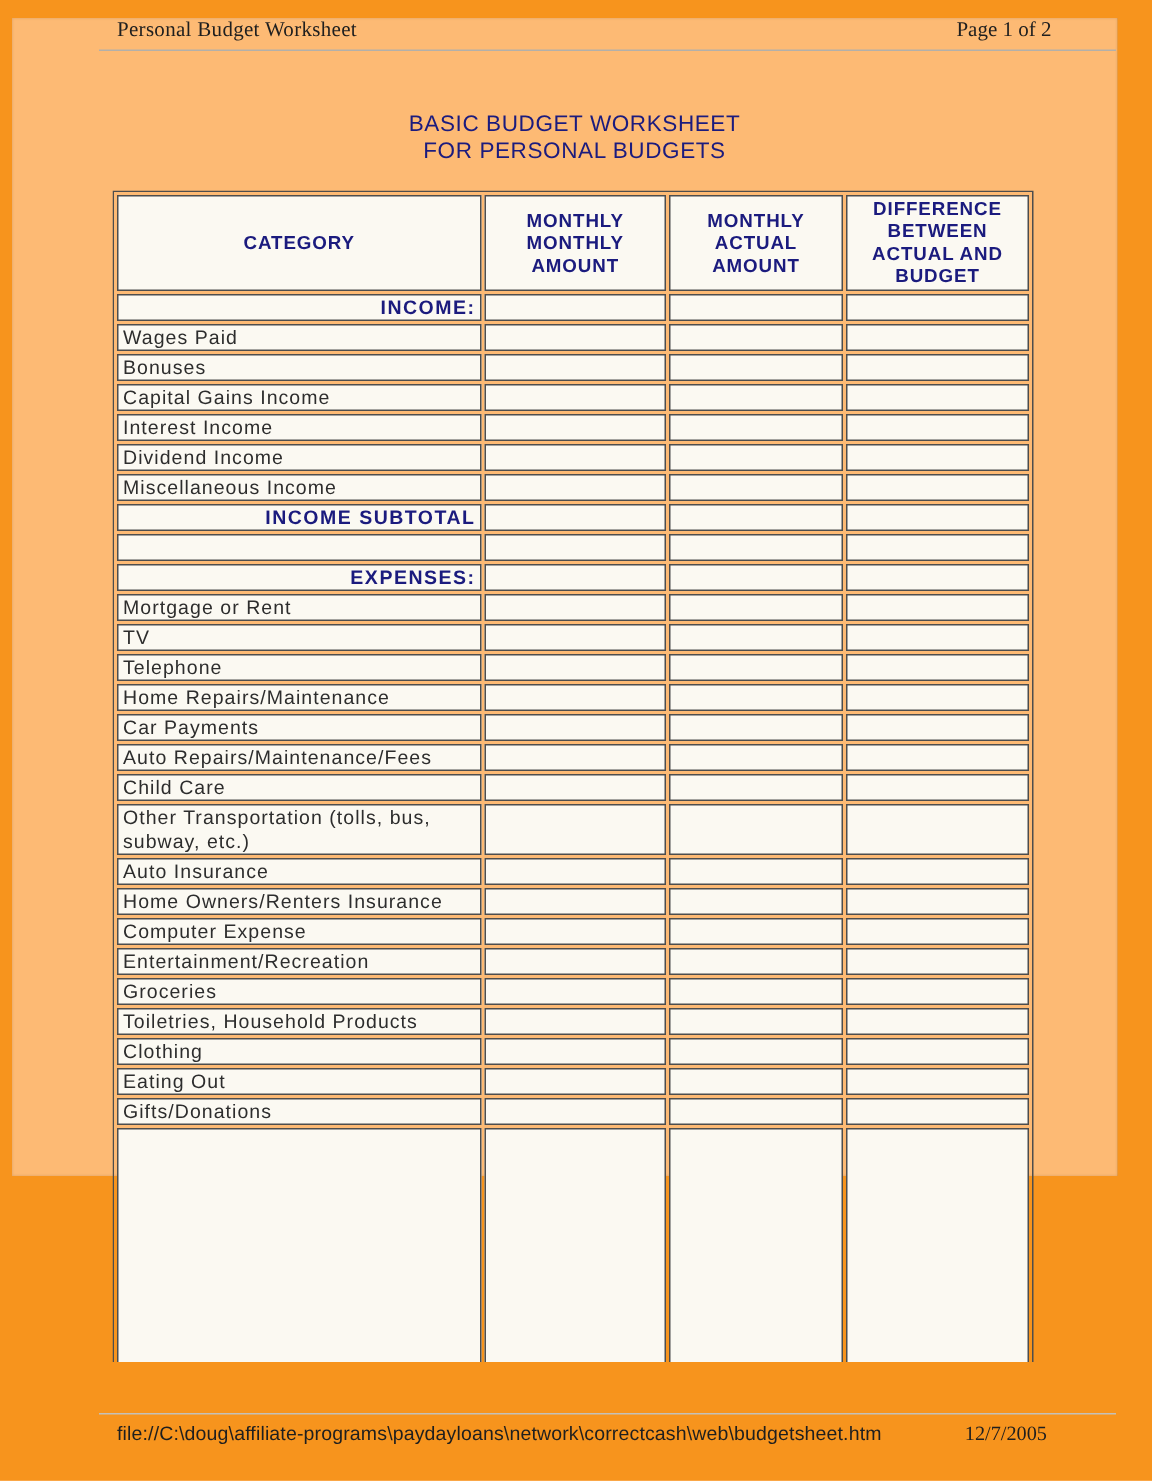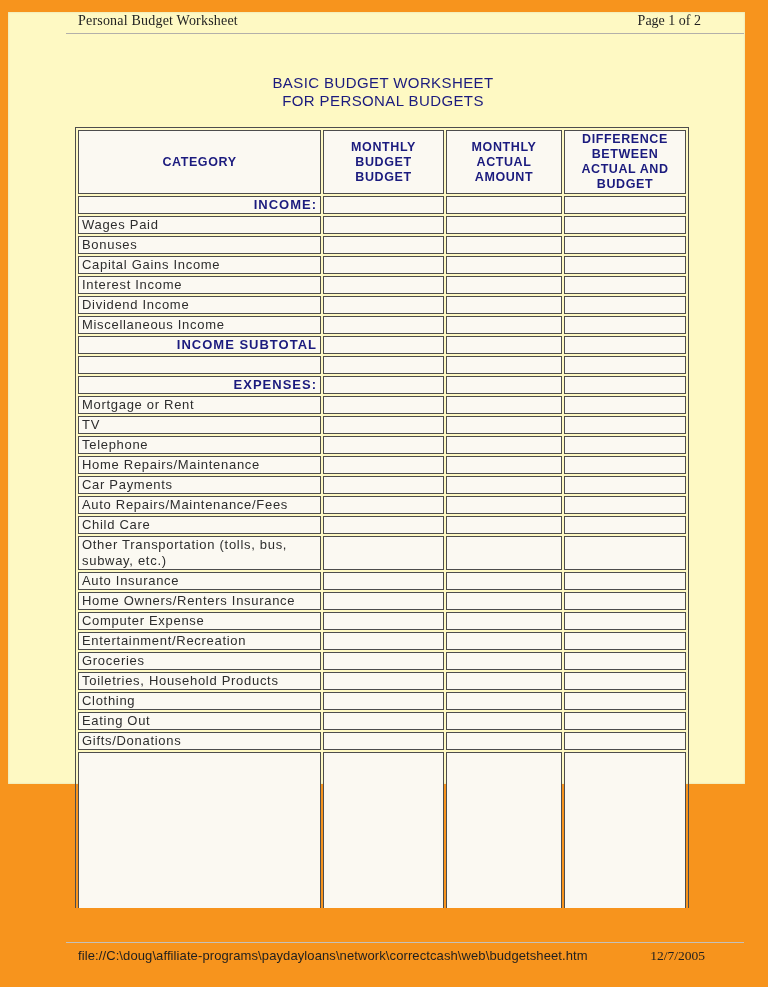--- a/index.html
+++ b/index.html
@@ -8,21 +8,21 @@
     background:#f7941d;            
     position:relative;
     font-family:"Liberation Sans", sans-serif;
     overflow:hidden;
   }
   
   .page{
     position:absolute;
     left:8px; top:12px;
     width:737px; height:772px;
-    background:#fef9c3;
+    background:#fdba74;
     box-shadow:inset 0 0 2px rgba(0,0,0,.15);
   }
   
   .run-head-left{
     position:absolute; left:70px; top:1px;
     font-family:"Liberation Serif", serif;
     font-size:14px; color:#1f1f1f; letter-spacing:.2px;
   }
   .run-head-right{
     position:absolute; right:44px; top:1px;
@@ -37,21 +37,21 @@
     position:absolute; left:58px; top:930px; width:678px; height:1px;
     background:#c4c1ba;
   }
   .run-foot-left{
     position:absolute; left:70px; top:936px;
     font-family:Liberation Sans, sans-serif;
     font-size:13px; color:#1f1f1f; letter-spacing:.1px;
     white-space:nowrap;
   }
   .run-foot-right{
-    position:absolute; right:40px; top:936px;
+    position:absolute; right:47px; top:936px;
     font-family:"Liberation Serif", serif;
     font-size:13.5px; color:#1f1f1f;
   }
   
   .doc-title{
     position:absolute; left:68px; top:62px; width:614px;
     text-align:center;
     color:#1b1b7e;
     font-weight:normal; font-size:15px; line-height:18px;
     letter-spacing:.4px;
@@ -113,21 +113,21 @@
     <table class="sheet">
       <colgroup>
         <col style="width:243px">
           <col style="width:121px">
         <col style="width:116px">
           <col style="width:122px">
       </colgroup>
       <thead>
         <tr>
           <th>CATEGORY</th>
-          <th>MONTHLY BUDGET BUDGET</th>
+          <th>MONTHLY MONTHLY AMOUNT</th>
           <th>MONTHLY ACTUAL AMOUNT</th>
           <th>DIFFERENCE BETWEEN ACTUAL AND BUDGET</th>
         </tr>
       </thead>
       <tbody id="sheet-body">
           <tr class="section">
     <td class="cat">INCOME:</td>
     <td></td>
     <td></td>
     <td></td>

